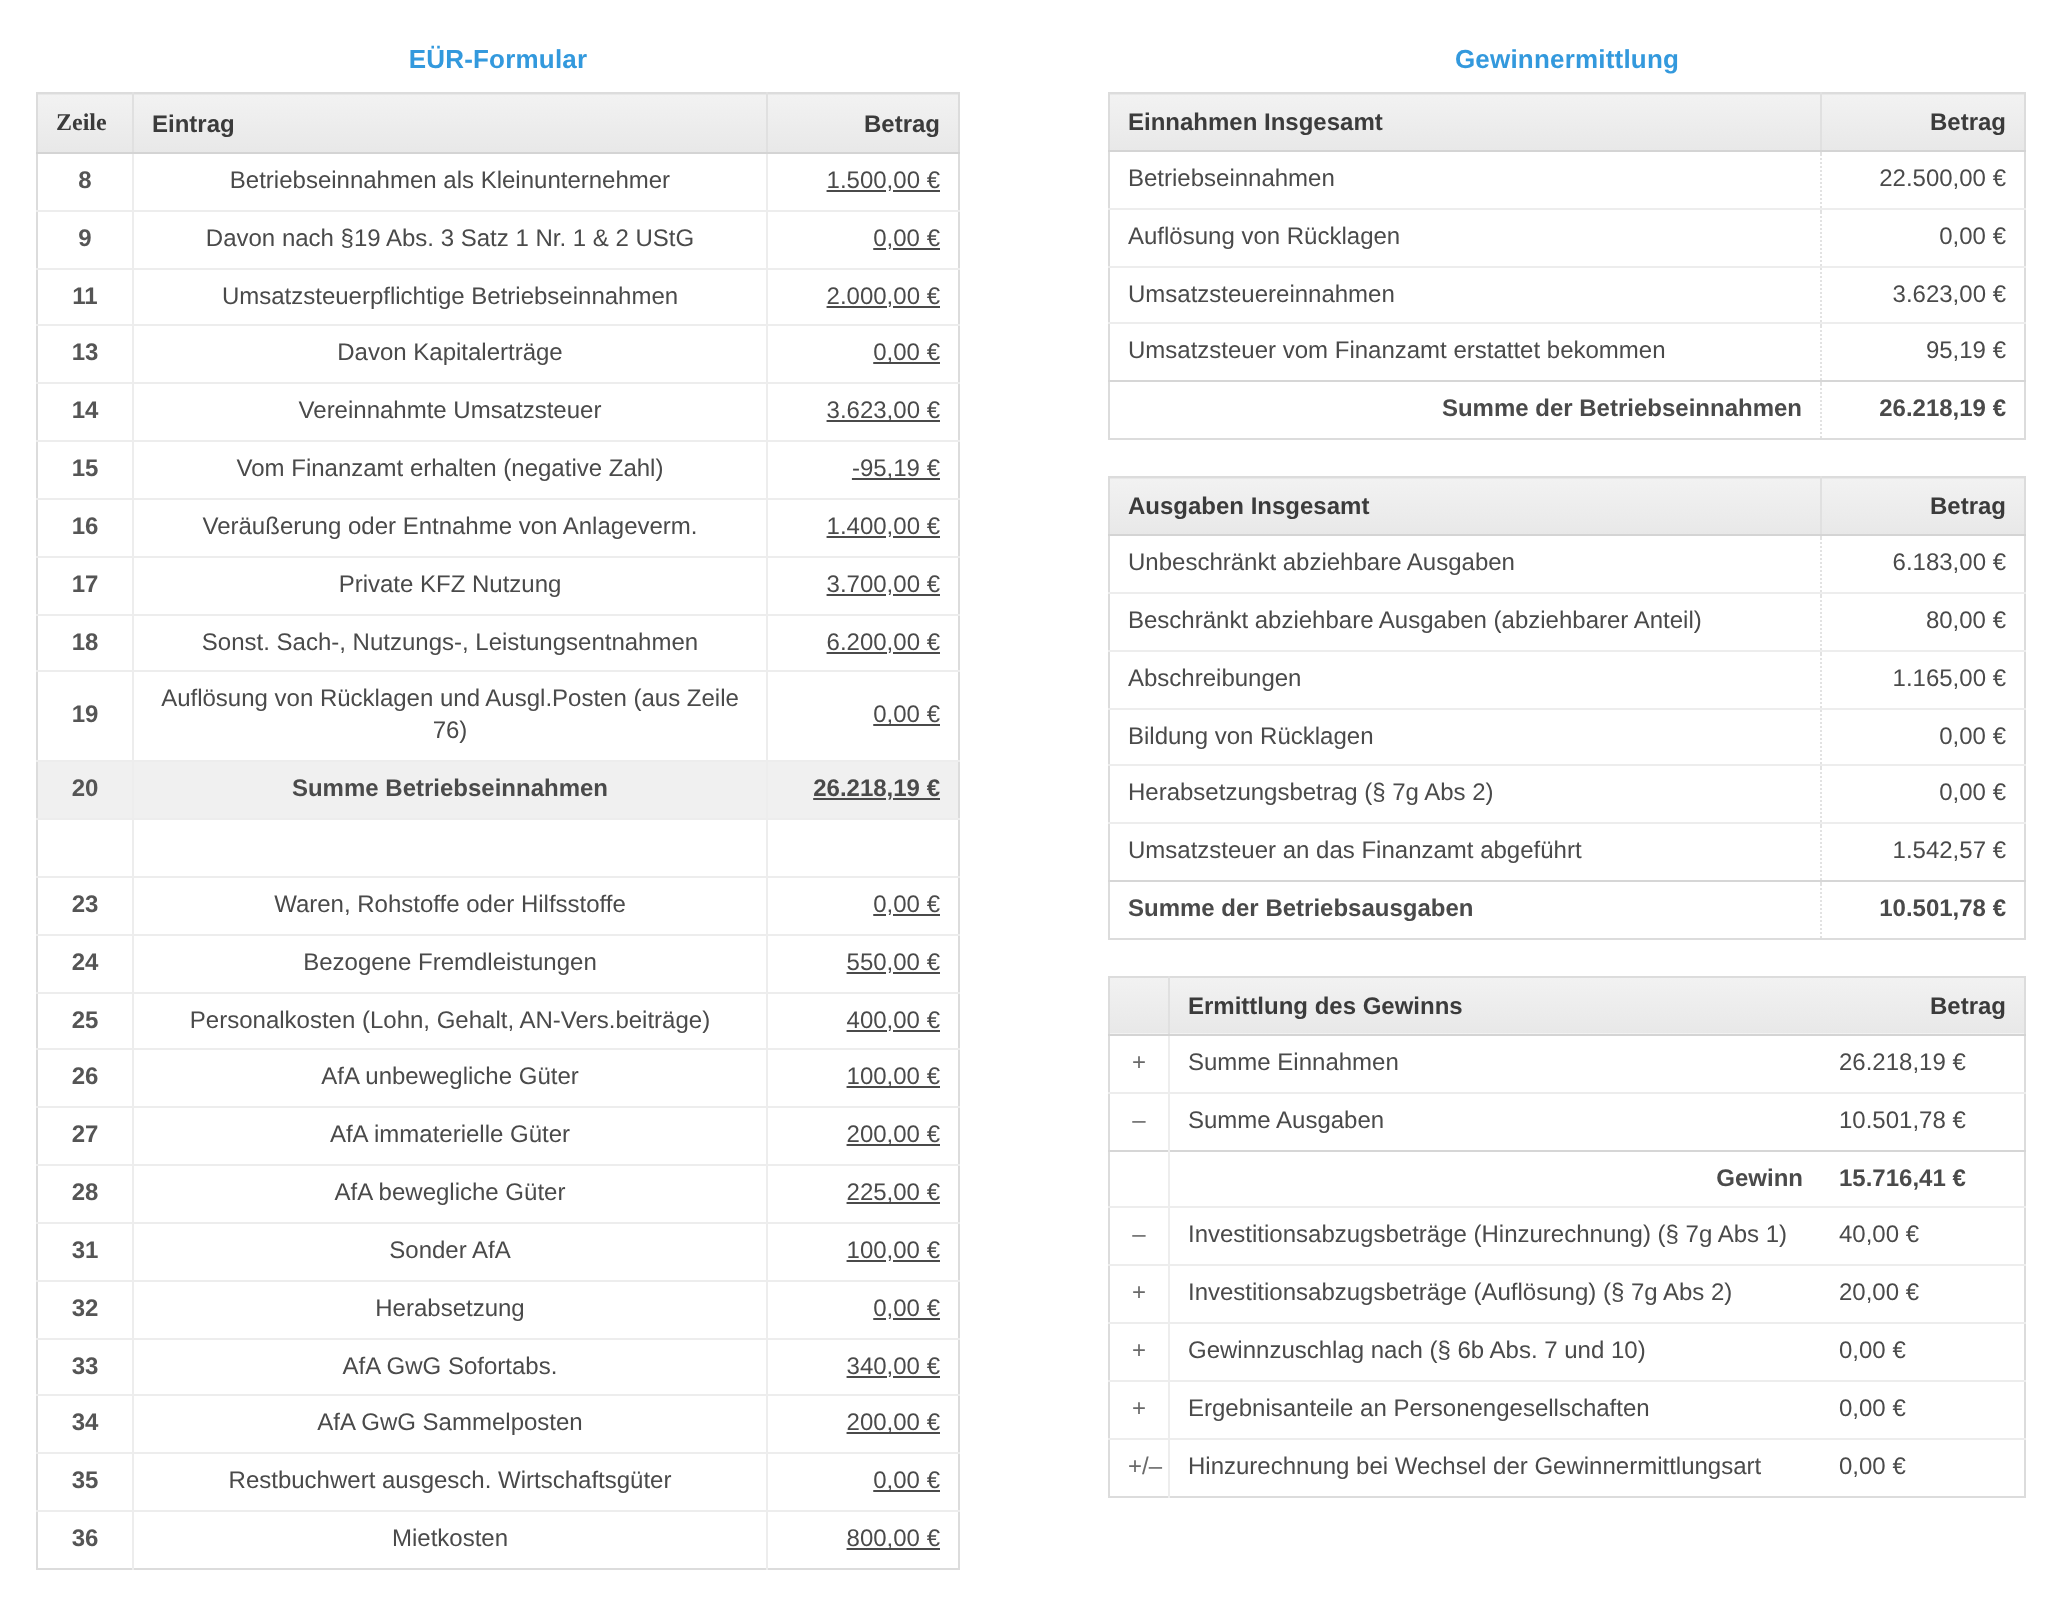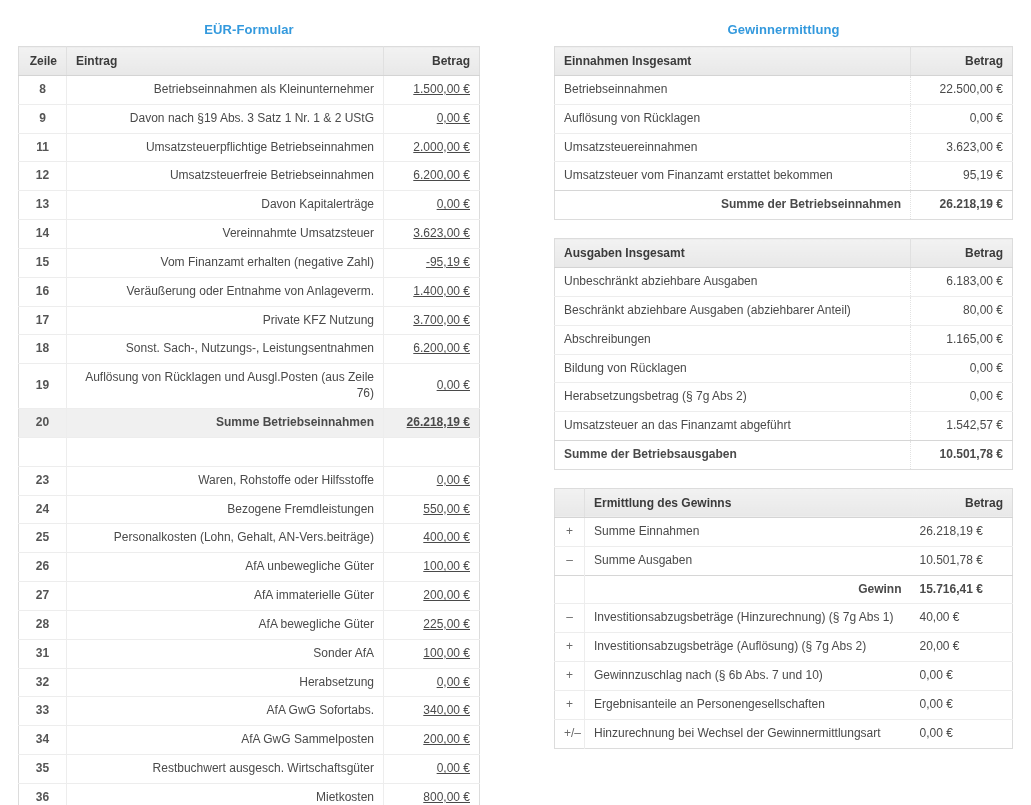--- a/index.html
+++ b/index.html
@@ -59,21 +59,21 @@
     background: linear-gradient(to bottom, #f2f2f2 0%, #e8e8e8 100%);
     border-bottom: 1px solid #d4d4d4;
     font-weight: bold;
     color: #3b3b3b;
     font-size: 12px;
     padding: 7px 9px 7px 9px;
     text-align: left;
     white-space: nowrap;
   }
   table.grid thead th.num { text-align: right; }
-  table.grid thead th.ctr { text-align: right; }
+  table.grid thead th.ctr { text-align: left; font-family: Liberation Serif, serif; }
 
   table.grid tbody td {
     padding: 6px 9px 6px 9px;
     border-top: 1px solid #ededed;
     vertical-align: middle;
     color: #4a4a4a;
     font-size: 12px;
     line-height: 1.32;
   }
   table.grid tbody tr:first-child td { border-top: none; }
@@ -86,21 +86,21 @@
   .t-euer td.zeile {
     text-align: center;
     font-weight: bold;
     color: #555555;
     border-right: 1px solid #ededed;
   }
   .t-euer th.zeile {
     text-align: center;
     border-right: 1px solid #e0e0e0;
   }
-  .t-euer td.entry { text-align: right; }
+  .t-euer td.entry { text-align: center; }
   .t-euer td.betrag {
     text-align: right;
     white-space: nowrap;
     border-left: 1px solid #ededed;
     text-decoration: underline;
   }
   .t-euer th.betrag { border-left: 1px solid #e0e0e0; }
 
   tr.sum td {
     background: #f0f0f0;
@@ -184,25 +184,20 @@
             <td class="zeile">9</td>
             <td class="entry">Davon nach §19 Abs. 3 Satz 1 Nr. 1 &amp; 2 UStG</td>
             <td class="betrag">0,00 €</td>
           </tr>
           <tr>
             <td class="zeile">11</td>
             <td class="entry">Umsatzsteuerpflichtige Betriebseinnahmen</td>
             <td class="betrag">2.000,00 €</td>
           </tr>
           <tr>
-            <td class="zeile">12</td>
-            <td class="entry">Umsatzsteuerfreie Betriebseinnahmen</td>
-            <td class="betrag">6.200,00 €</td>
-          </tr>
-          <tr>
             <td class="zeile">13</td>
             <td class="entry">Davon Kapitalerträge</td>
             <td class="betrag">0,00 €</td>
           </tr>
           <tr>
             <td class="zeile">14</td>
             <td class="entry">Vereinnahmte Umsatzsteuer</td>
             <td class="betrag">3.623,00 €</td>
           </tr>
           <tr>

